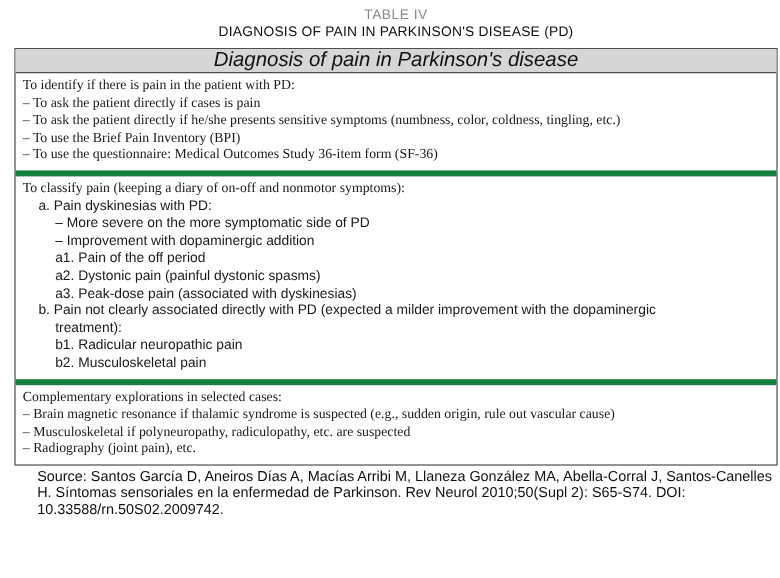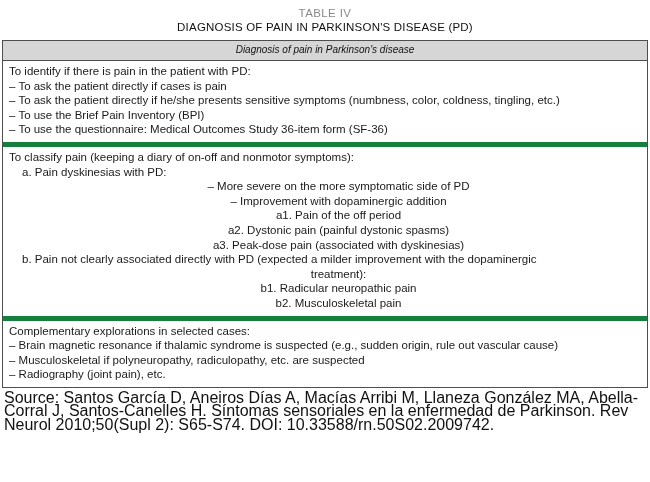--- a/index.html
+++ b/index.html
@@ -4,61 +4,62 @@
 <style>
   * { margin: 0; padding: 0; box-sizing: border-box; }
   html, body {
     width: 650px;
     height: 482px;
     background: #ffffff;
     font-family: "Liberation Sans", sans-serif;
     color: #1a1a1a;
     overflow: hidden;
   }
-  .page { padding: 6px 2px 0 2px; }
+  .page { padding: 6px 2px 0 12px; }
 
   .caption {
     text-align: center;
     font-size: 11.5px;
     line-height: 14px;
     margin-bottom: 6px;
   }
   .caption-label { color: #8a8a8a; letter-spacing: 0.4px; }
   .caption-title { color: #111; letter-spacing: 0.2px; }
 
   .table {
     border: 1px solid #4e4e4e;
     background: #ffffff;
   }
   .table-header {
     background: #d6d6d6;
     text-align: center;
     font-style: italic;
-    font-size: 10px;
+    font-size: 17px;
     line-height: 14px;
     padding: 2px 4px 3px 4px;
     border-bottom: 1px solid #4e4e4e;
     color: #111;
   }
   .section {
     padding: 3px 6px 5px 6px;
     font-size: 11.5px;
     line-height: 14.6px;
   }
   .section + .section { border-top: 5px solid #15803d; }
   .line { white-space: normal; }
-  .indent-0 { padding-left: 0; }
+  .indent-0 { padding-left: 0; font-family: Liberation Serif, serif; }
   .indent-1 { padding-left: 13px; }
-  .indent-2 { padding-left: 27px; text-align: center; }
+  .indent-2 { padding-left: 27px; }
 
   .footer {
-    font-size: 16px;
+    font-size: 12px;
     line-height: 13.5px;
     padding: 3px 2px 0 2px;
     color: #111;
+    margin-left: 17px;
   }
 </style>
 </head>
 <body>
 
 <div class="page">
 
   <div class="caption">
     <div class="caption-label">TABLE IV</div>
     <div class="caption-title">DIAGNOSIS OF PAIN IN PARKINSON'S DISEASE (PD)</div>

